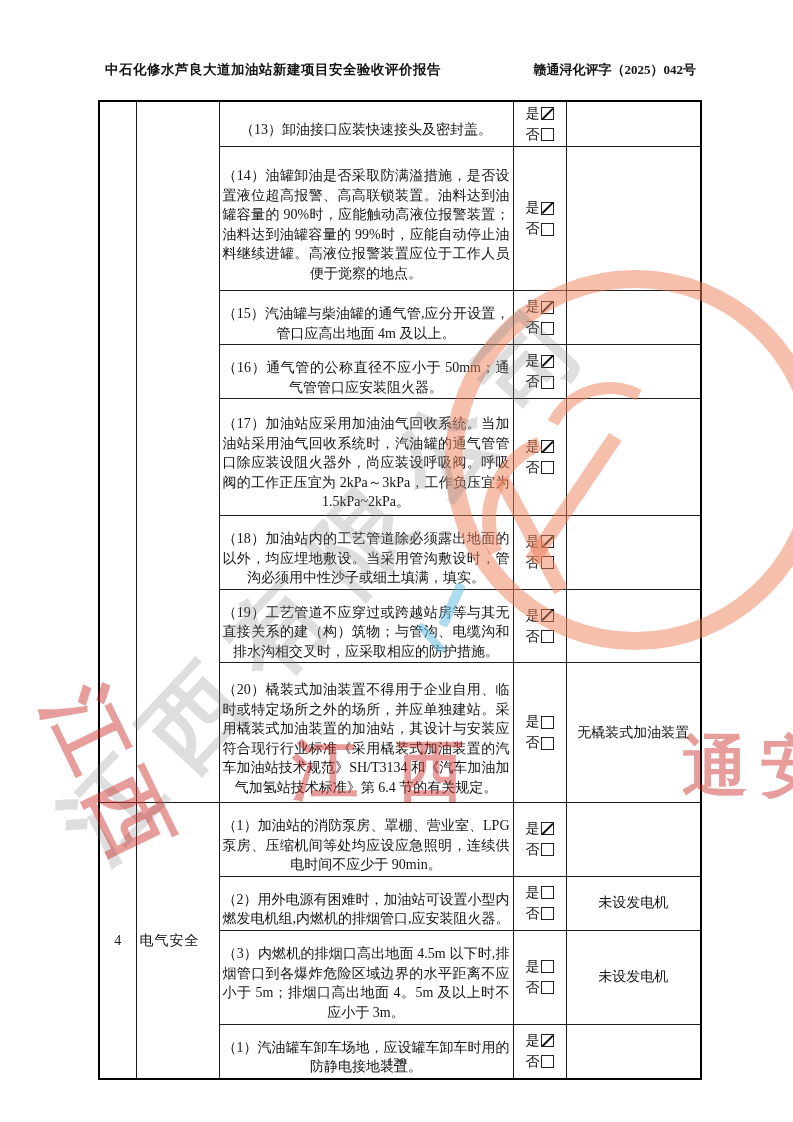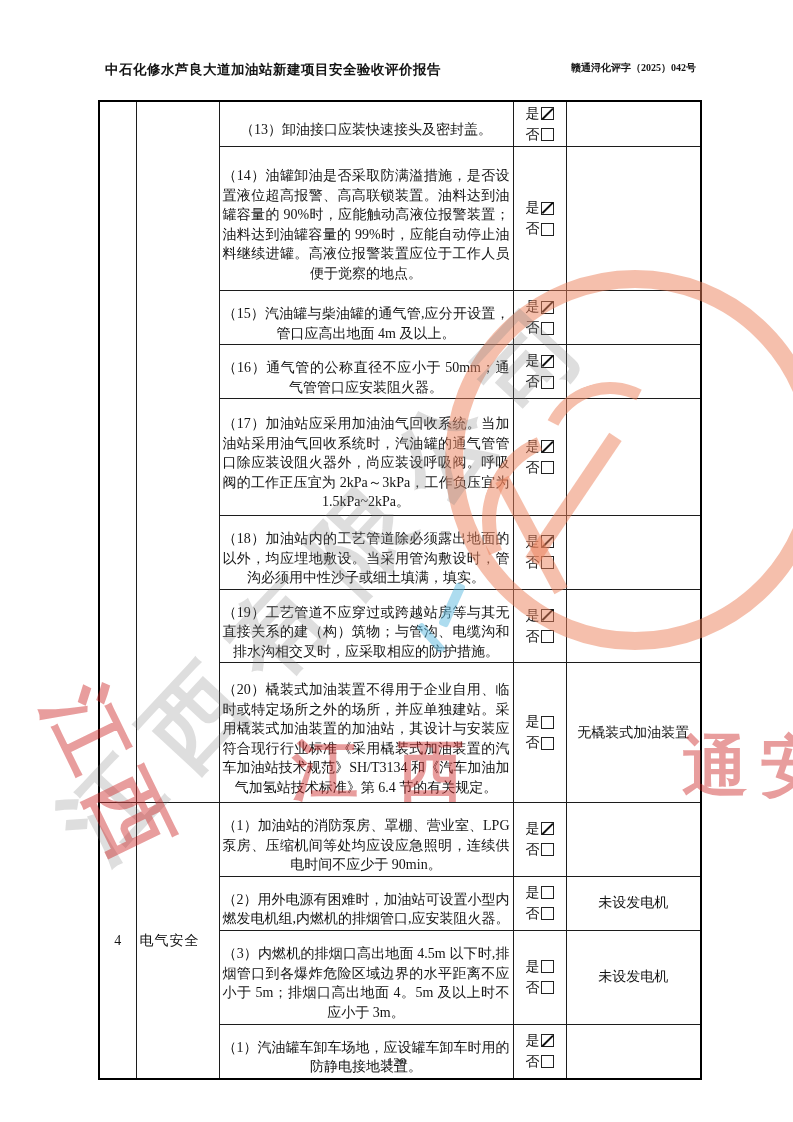--- a/index.html
+++ b/index.html
@@ -2,21 +2,21 @@
 <html><head>
 <meta charset="utf-8">
 <style>
   html,body { margin:0; padding:0; background:#ffffff; }
   .page {
     position:relative; width:793px; height:1122px; background:#ffffff;
     overflow:hidden; font-family:"Liberation Serif", serif; color:#141414;
   }
   
   .hdr-left  { position:absolute; left:105px; top:61px; font-size:13.5px; font-weight:bold; letter-spacing:0.5px; }
-  .hdr-right { position:absolute; right:97px; top:61px; font-size:10px; font-weight:bold; }
+  .hdr-right { position:absolute; right:97px; top:61px; font-size:13px; font-weight:bold; }
 
   
   table.checklist {
     position:absolute; left:98px; top:100px; width:602px;
     border-collapse:collapse; table-layout:fixed;
     border:2.5px solid #000;
   }
   table.checklist td {
     border:1px solid #1c1c1c; padding:1px 3px;
     font-size:14px; line-height:19.5px; vertical-align:middle;

